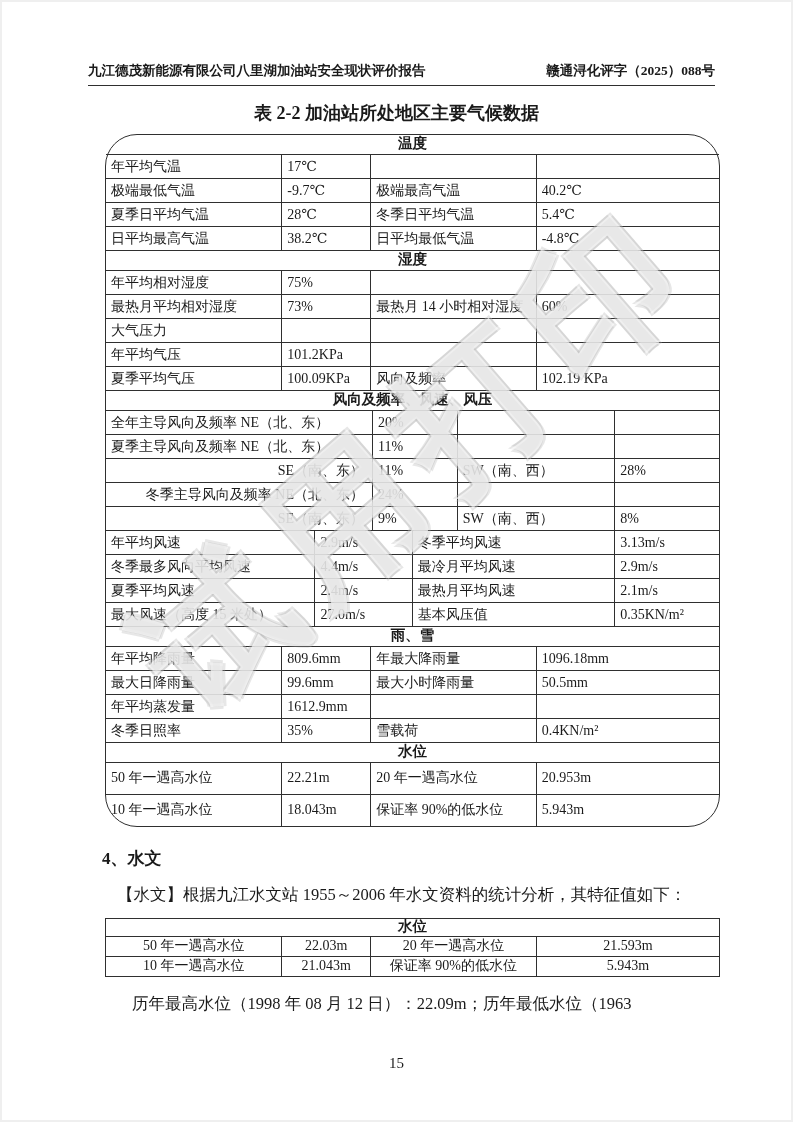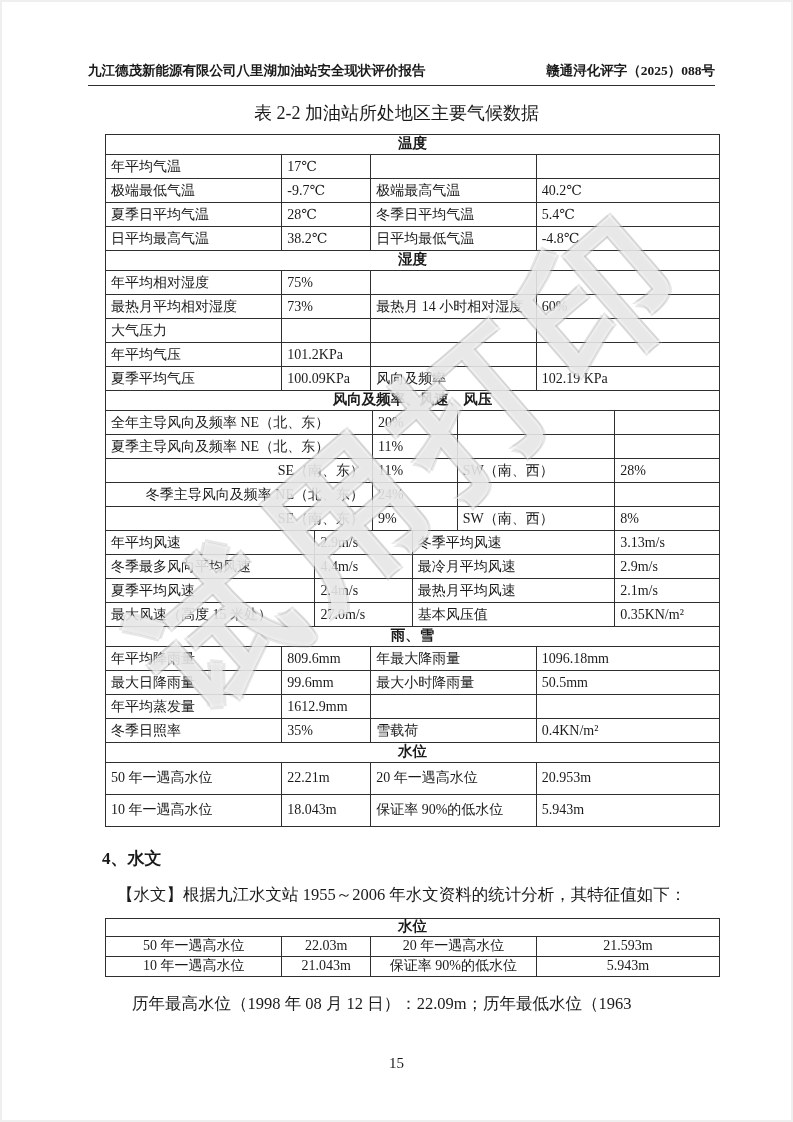--- a/index.html
+++ b/index.html
@@ -16,30 +16,30 @@
   }
   
   .doc-header{
     margin:60px 76px 0 86px;
     display:flex;justify-content:space-between;align-items:flex-end;
     font-size:13.5px;font-weight:bold;
     border-bottom:1.5px solid #2f2f2f;
     padding-bottom:5px;
   }
   .t-title{
-    text-align:center;font-size:18px;font-weight:normal;margin-top:15px;
+    text-align:center;font-size:18px;font-weight:bold;margin-top:15px;
   }
   
   .gridtable{
     margin-left:103px;width:615px;
     border:1px solid #2f2f2f;
     box-sizing:border-box;
     font-size:14px;line-height:1.1;
   }
-  .t22{margin-top:9px;}
+  .t22{margin-top:9px;border-radius:32px;}
   .t23{margin-top:5px;}
   .sec-h{
     text-align:center;font-weight:bold;font-size:14.5px;
     padding:1px 0 2px 0;
   }
   .gridtable > div + div{border-top:1px solid #2f2f2f;}
   .trow{display:grid;}
   .trow.std,.trow.level,.trow.t23r{grid-template-columns:28.6% 14.5% 27% 29.9%;}
   .trow.dirL,.trow.dirR{grid-template-columns:43.4% 13.8% 25.7% 17.1%;}
   .trow.speed{grid-template-columns:34% 15.9% 33% 17.1%;}

